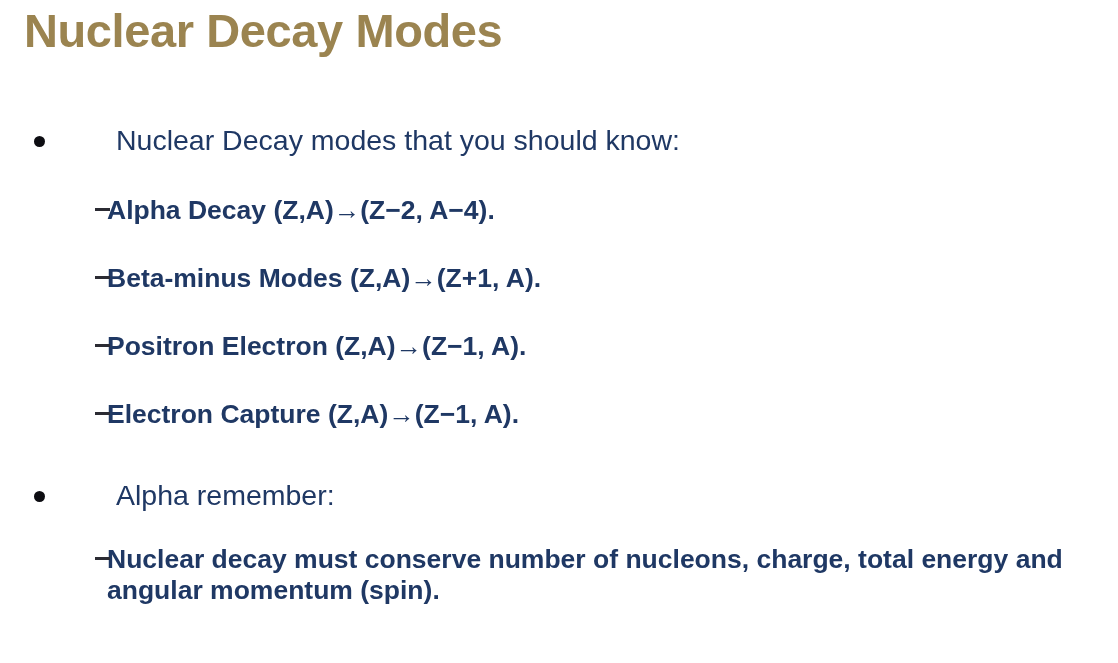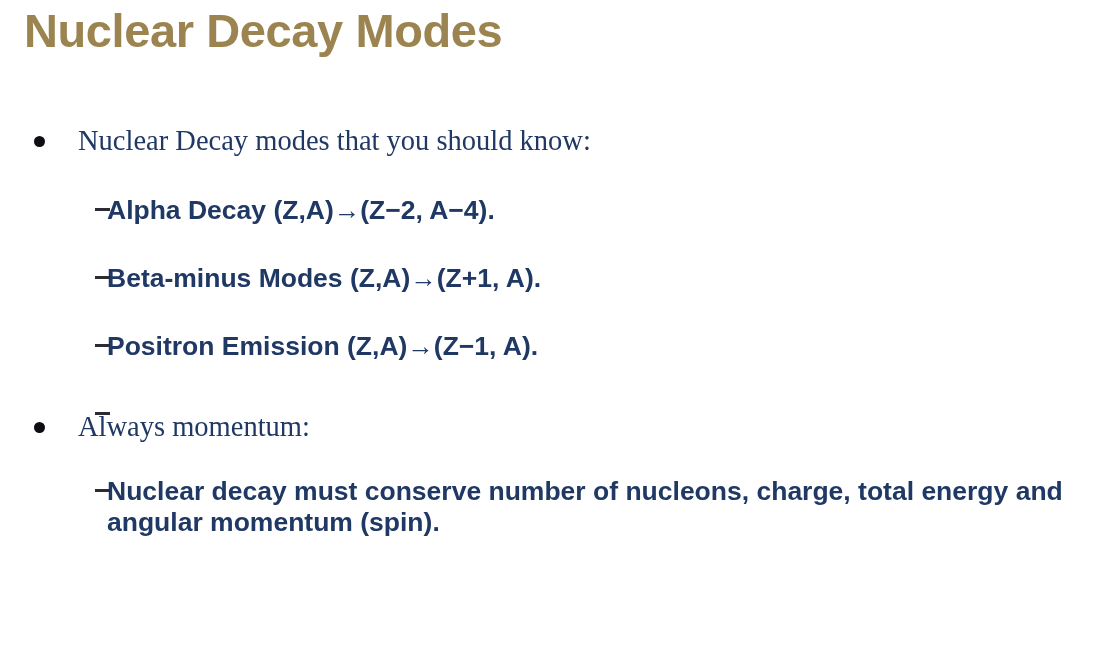--- a/index.html
+++ b/index.html
@@ -39,26 +39,25 @@
   
   .body {
     position: absolute;
     left: 0;
     top: 124px;
     width: 1118px;
   }
 
   .bullet-l1 {
     position: relative;
-    padding-left: 78px;
+    padding-left: 116px;
     color: #1F3864;
     font-size: 28.5px;
     line-height: 1.18;
     margin-bottom: 10px;
-    font-family: Liberation Serif, serif;
   }
   .bullet-l1 .marker-dot {
     position: absolute;
     left: 34px;
     top: 12px;
     width: 11px;
     height: 11px;
     border-radius: 50%;
     background: #0d0d12;
   }
@@ -126,34 +125,35 @@
       </div>
 
 
       <div class="bullet-l2">
         <span class="marker-dash"></span>
         <span class="l2-text">Beta-minus Modes (Z,A)→(Z+1, A).</span>
       </div>
 
       <div class="bullet-l2">
         <span class="marker-dash"></span>
-        <span class="l2-text">Positron Emission (Z,A)→(Z−1, A).</span>
+        <span class="l2-text">Positron Electron (Z,A)→(Z−1, A).</span>
       </div>
 
       <div class="bullet-l2">
         <span class="marker-dash"></span>
+        <span class="l2-text">Electron Capture (Z,A)→(Z−1, A).</span>
       </div>
 
     </div>
 
     <div class="group group-2">
 
       <div class="bullet-l1">
         <span class="marker-dot"></span>
-        <span class="l1-text">Always momentum:</span>
+        <span class="l1-text">Alpha remember:</span>
       </div>
 
       <div class="bullet-l2">
         <span class="marker-dash"></span>
         <span class="l2-text">Nuclear decay must conserve number of nucleons, charge, total energy and angular momentum (spin).</span>
       </div>
 
     </div>
 
   </div>

